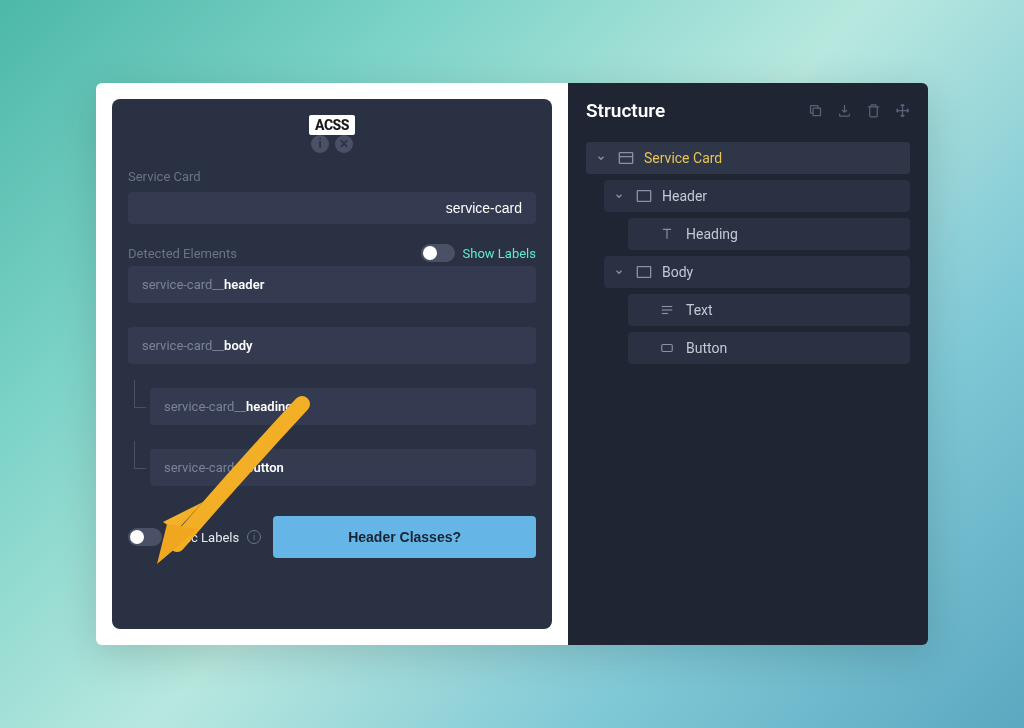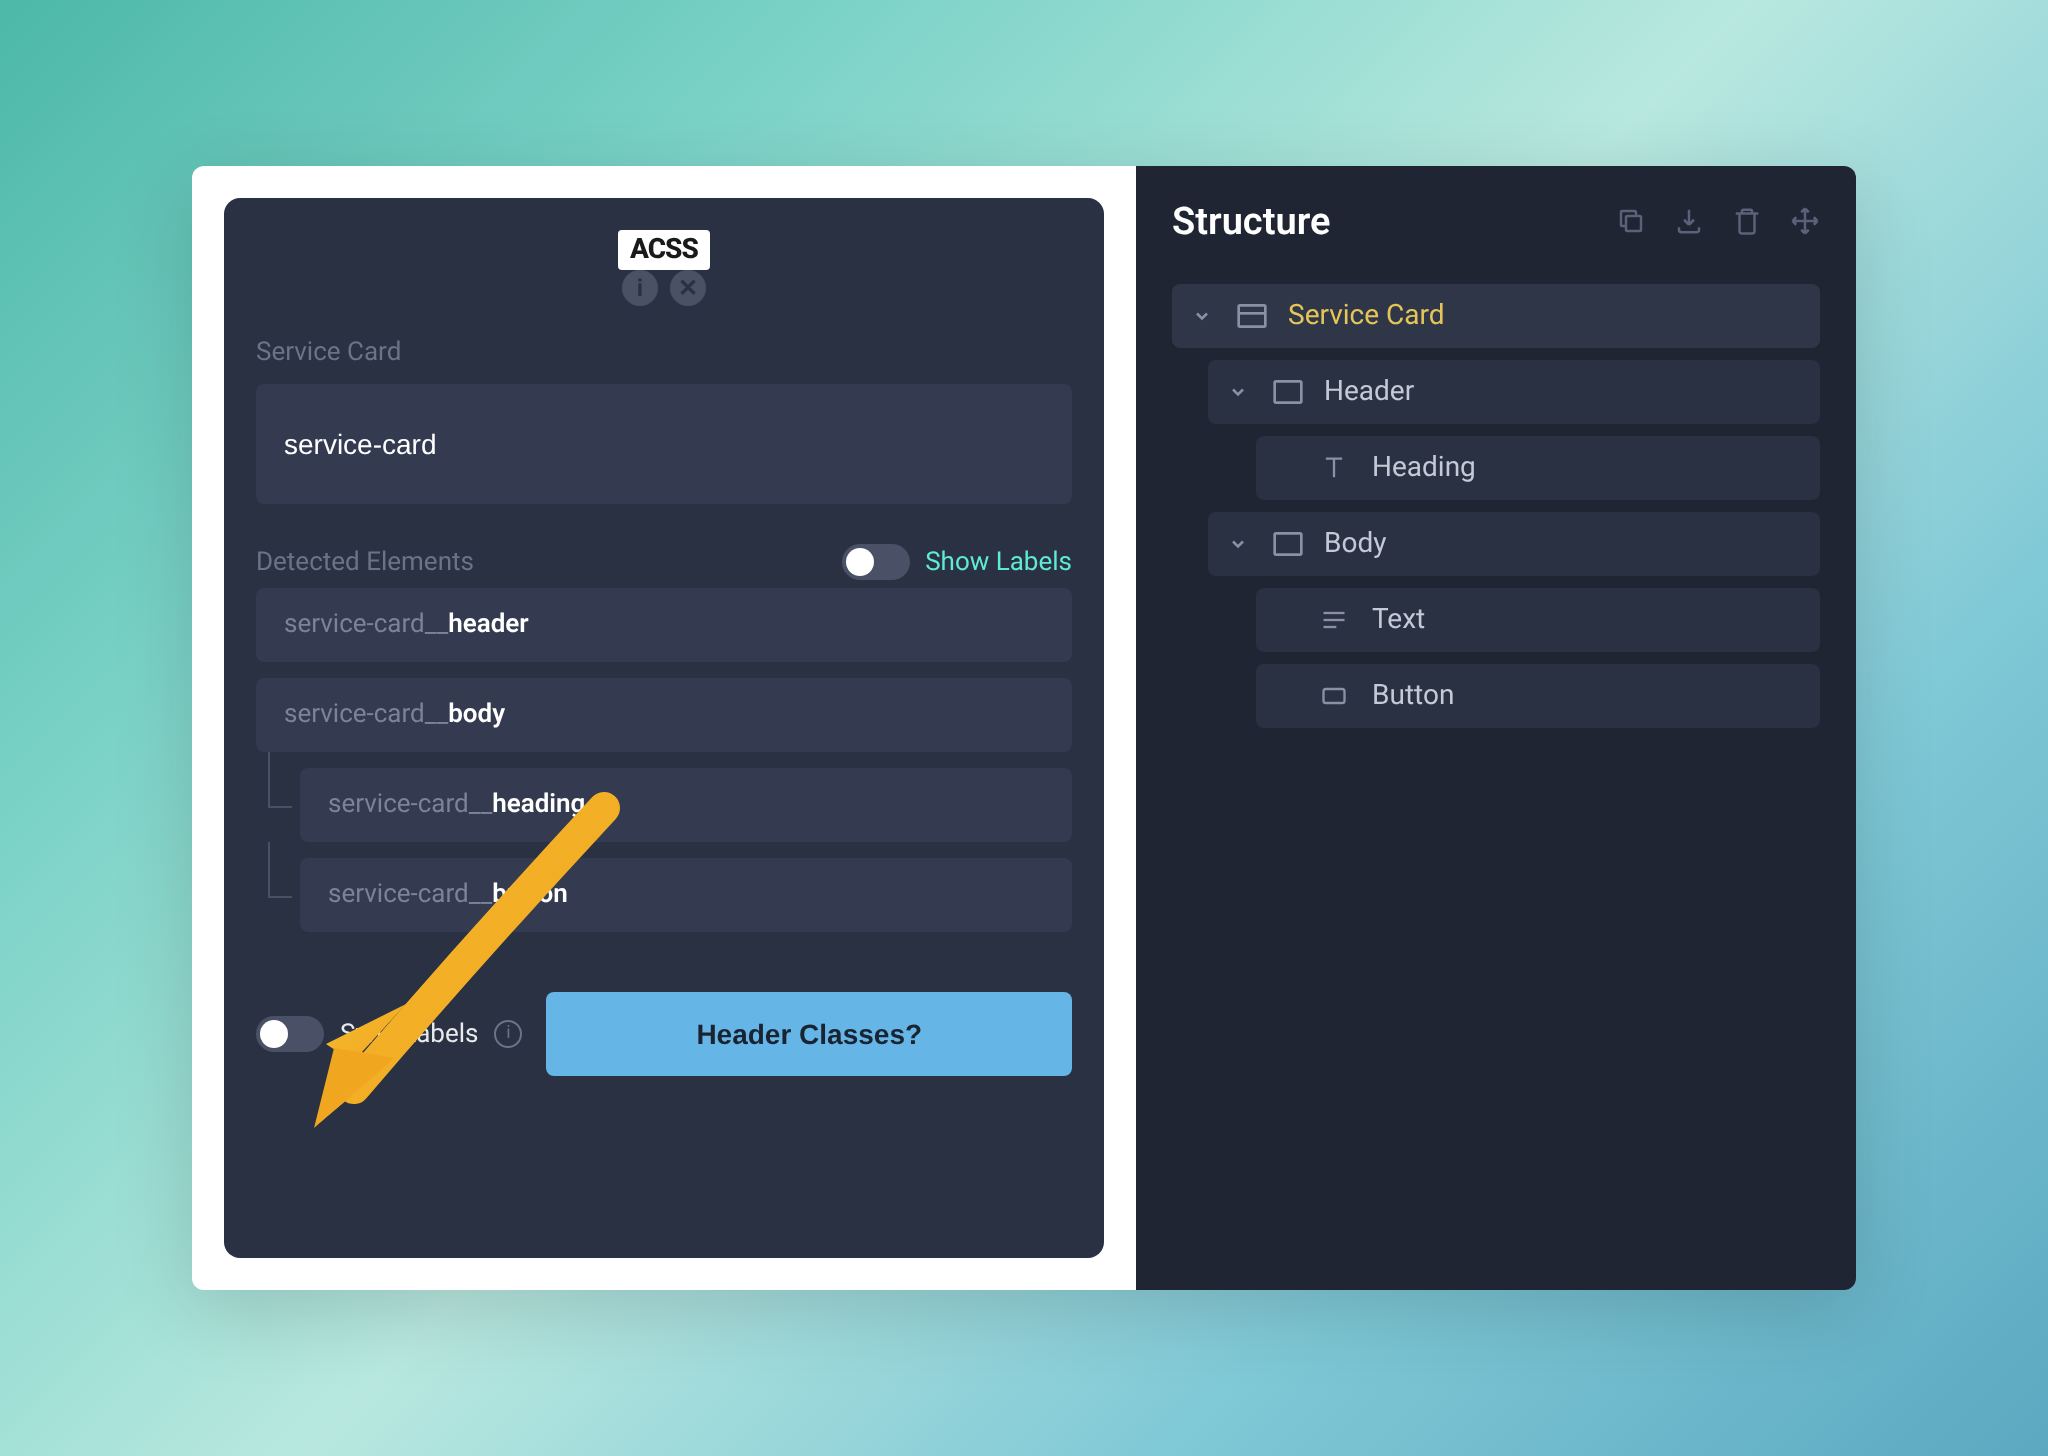--- a/index.html
+++ b/index.html
@@ -74,24 +74,25 @@
     .section-label {
       color: #6b7389;
       font-size: 13px;
       margin-bottom: 8px;
     }
     .class-name-input {
       width: 100%;
       background: #343b50;
       border: none;
       border-radius: 4px;
-      padding: 22px 14px;
+      padding: 8px 14px;
       color: #fff;
       font-size: 14px;
       margin-bottom: 20px;
+      text-align: right;
     }
     .detected-row {
       display: flex;
       align-items: center;
       justify-content: space-between;
       margin-bottom: 4px;
     }
     .detected-label {
       color: #6b7389;
       font-size: 13px;
@@ -118,21 +119,21 @@
       border-radius: 50%;
       background: #fff;
     }
     .show-labels-text {
       color: #5eead4;
       font-size: 13px;
     }
     .element-list {
       display: flex;
       flex-direction: column;
-      gap: 8px;
+      gap: 24px;
       margin-bottom: 30px;
     }
     .element-item {
       background: #343b50;
       border-radius: 4px;
       padding: 11px 14px;
       font-size: 13px;
       position: relative;
     }
     .element-item.nested {

